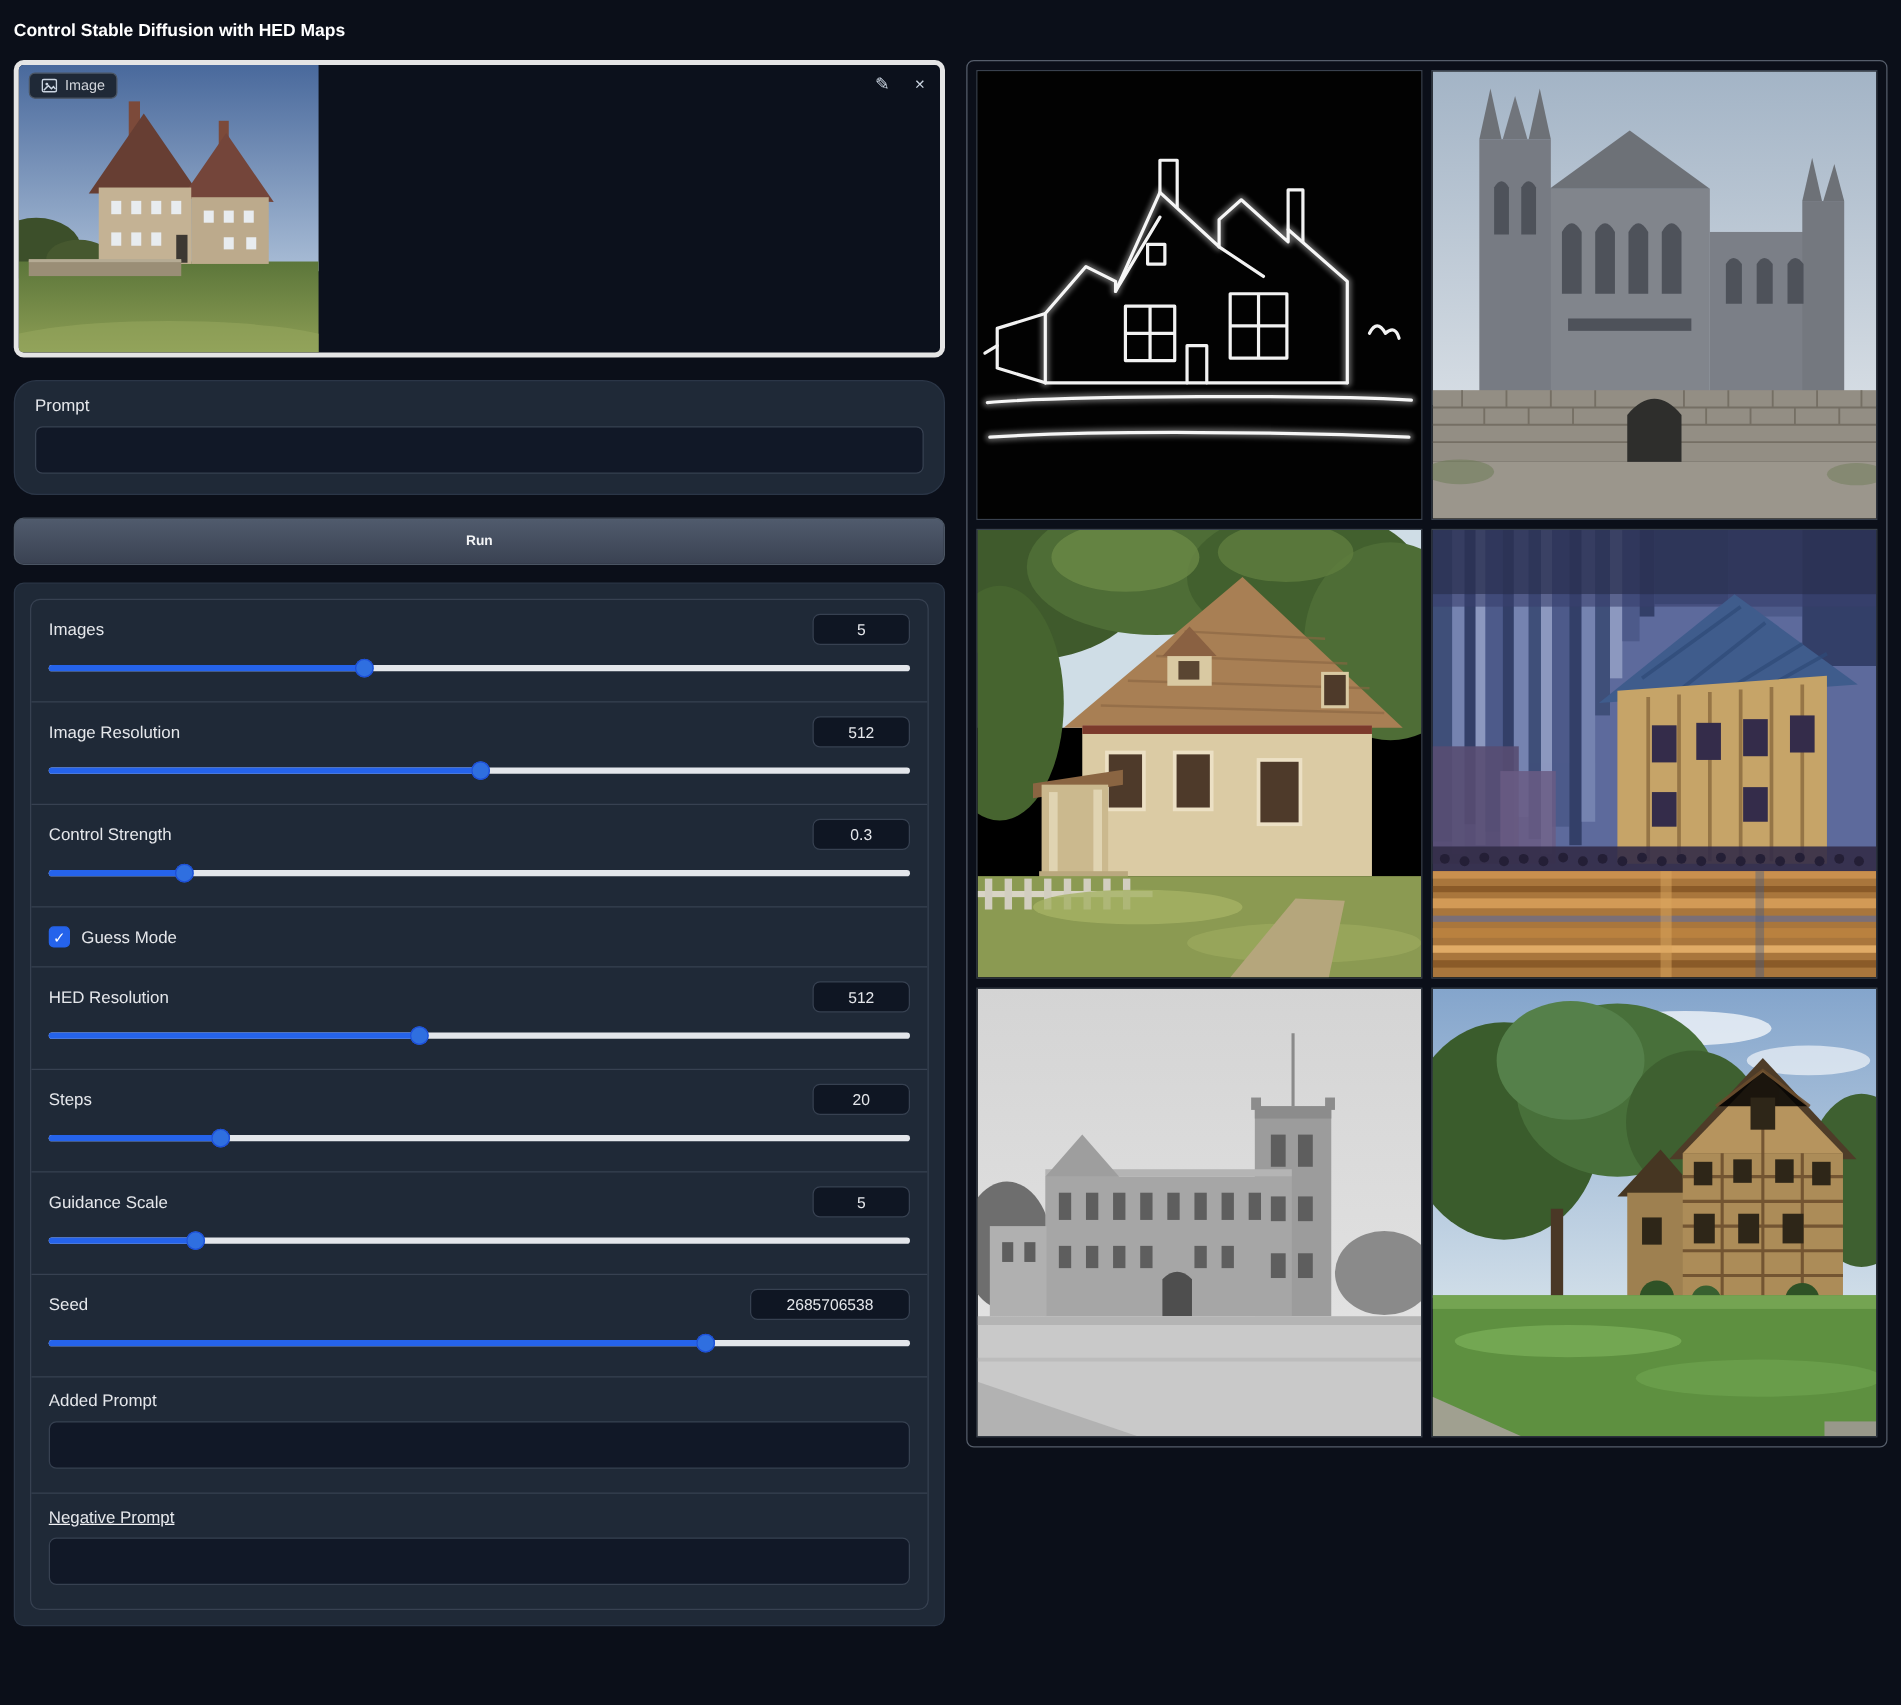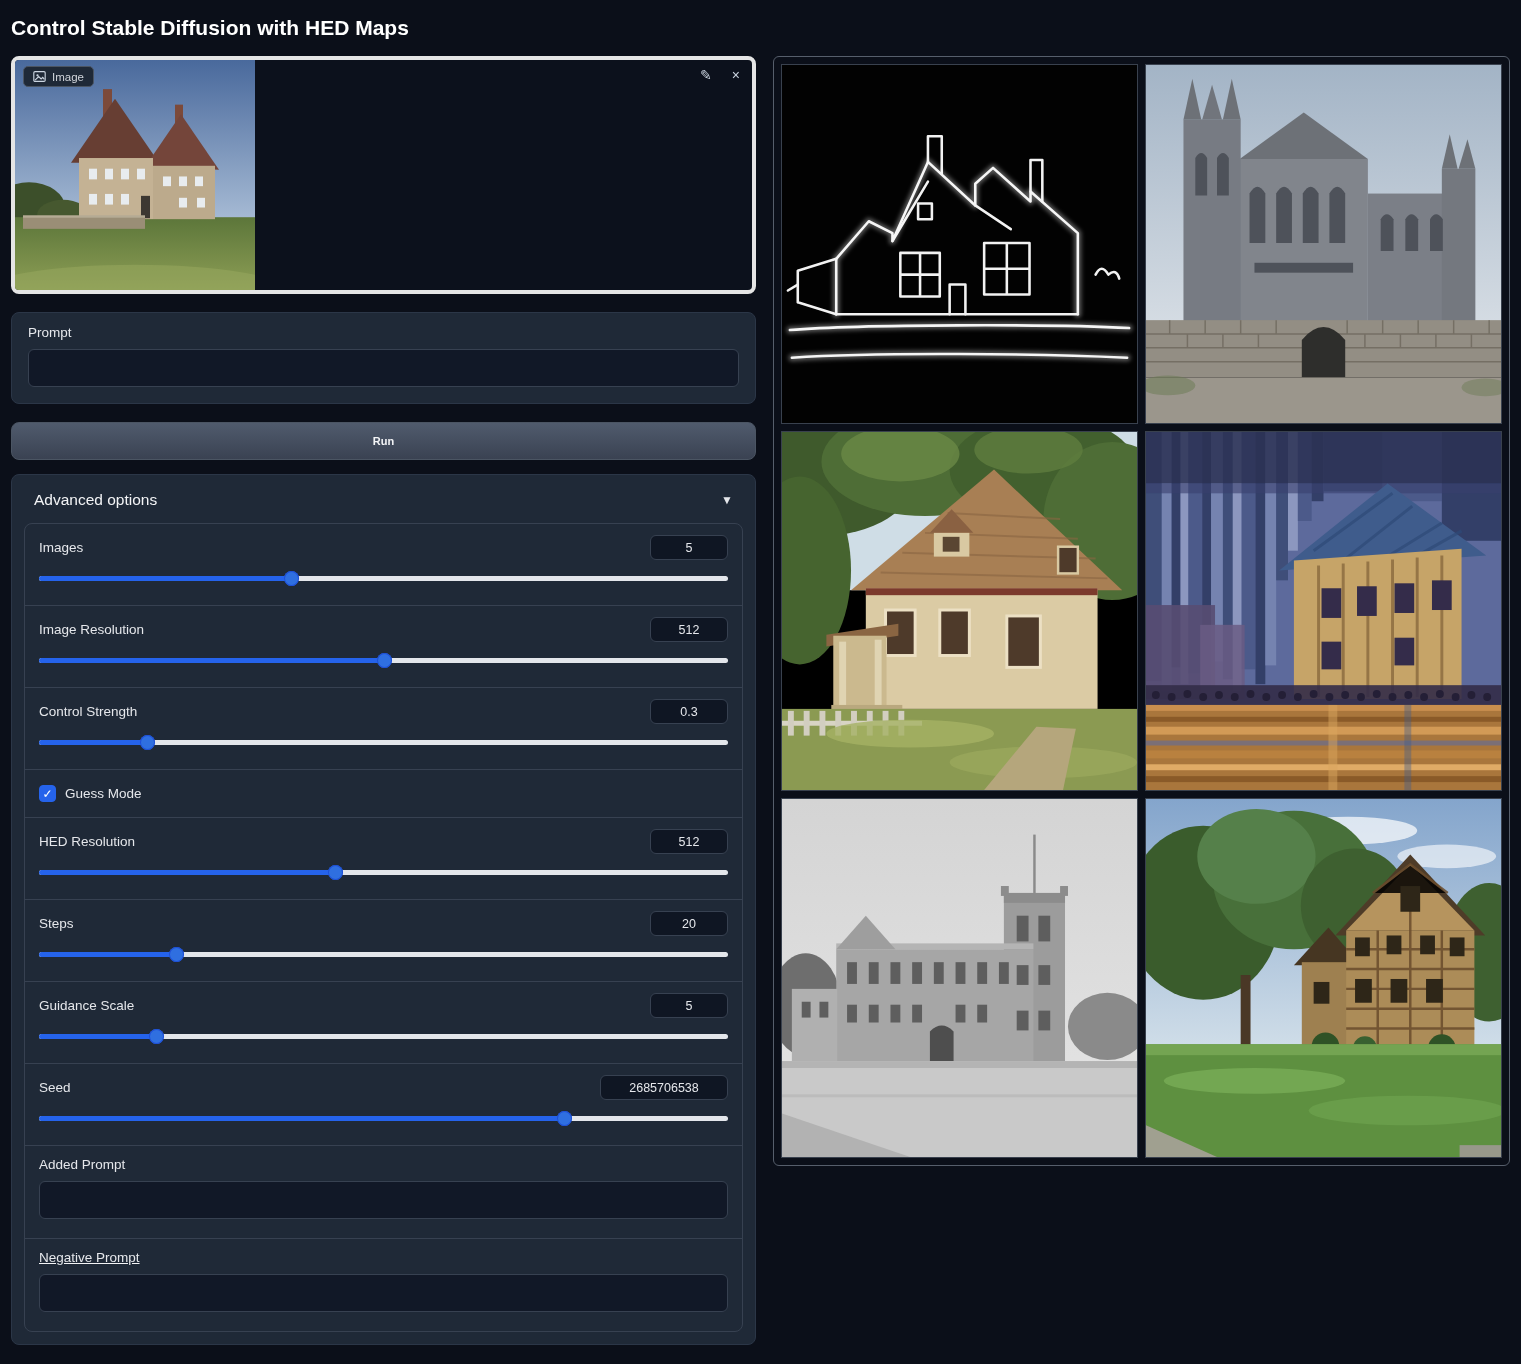--- a/index.html
+++ b/index.html
@@ -4,21 +4,21 @@
 <style>
   * { box-sizing: border-box; }
   html,body { margin:0; padding:0; }
   body {
     width:1521px; min-height:1364px;
     background:#0b0f19;
     color:#f3f4f6;
     font-family:"Liberation Sans", sans-serif;
   }
   .app { padding:8px 11px 14px; }
-  .page-title { font-size:21px; font-weight:700; color:#ffffff; margin:8px 0 16px 0; }
+  .page-title { font-size:14px; font-weight:700; color:#ffffff; margin:8px 0 16px 0; }
   .columns { display:flex; gap:17px; align-items:flex-start; }
   .left-col { width:745px; flex:none; }
   .right-col { flex:1; }
 
   
   .image-block {
     position:relative; height:238px;
     background:#0c111c;
     border:4px solid #e5e5e5; border-radius:8px;
     display:flex; overflow:hidden;
@@ -30,21 +30,21 @@
     background:#1f2937; border:1px solid #4b5563; border-radius:5px;
     font-size:11.5px; color:#d1d5db;
   }
   .image-actions { position:absolute; top:6px; right:10px; z-index:3; display:flex; gap:16px; }
   .icon-btn { color:#cbd5e1; font-size:14px; line-height:1; cursor:pointer; background:none; border:none; padding:2px; font-family:inherit; }
   .photo-wrap { height:100%; width:240px; flex:none; }
   .photo-wrap svg { display:block; width:100%; height:100%; }
 
   
   .panel { background:#1f2937; border:1px solid #2b3647; border-radius:8px; }
-  .prompt-block { margin-top:18px; padding:12px 16px 16px; }
+  .prompt-block { margin-top:18px; padding:12px 16px 16px;border-radius:18px; }
   .field-label { font-size:13.5px; color:#e5e7eb; margin-bottom:9px; display:block; }
   .text-input {
     width:100%; height:38px;
     background:#111827; border:1px solid #374151; border-radius:6px;
     color:#e5e7eb; font-size:14px; padding:0 10px;
     font-family:inherit; outline:none;
   }
 
   .run-button {
     margin-top:18px; width:100%; height:38px;
@@ -173,24 +173,20 @@
       <div class="panel prompt-block">
         <label class="field-label">Prompt</label>
         <input class="text-input" type="text" value="" style="">
       </div>
 
       
       <button class="run-button">Run</button>
 
       
       <div class="panel advanced-block">
-        <div class="advanced-header">
-          <span>Advanced options</span>
-          <span class="collapse-arrow">▼</span>
-        </div>
 
         <div class="form">
 
           <div class="form-row">
             <div class="slider-head">
               <span class="slider-label">Images</span>
               <div class="num-box">5</div>
             </div>
             <div class="slider">
               <div class="track"></div>

